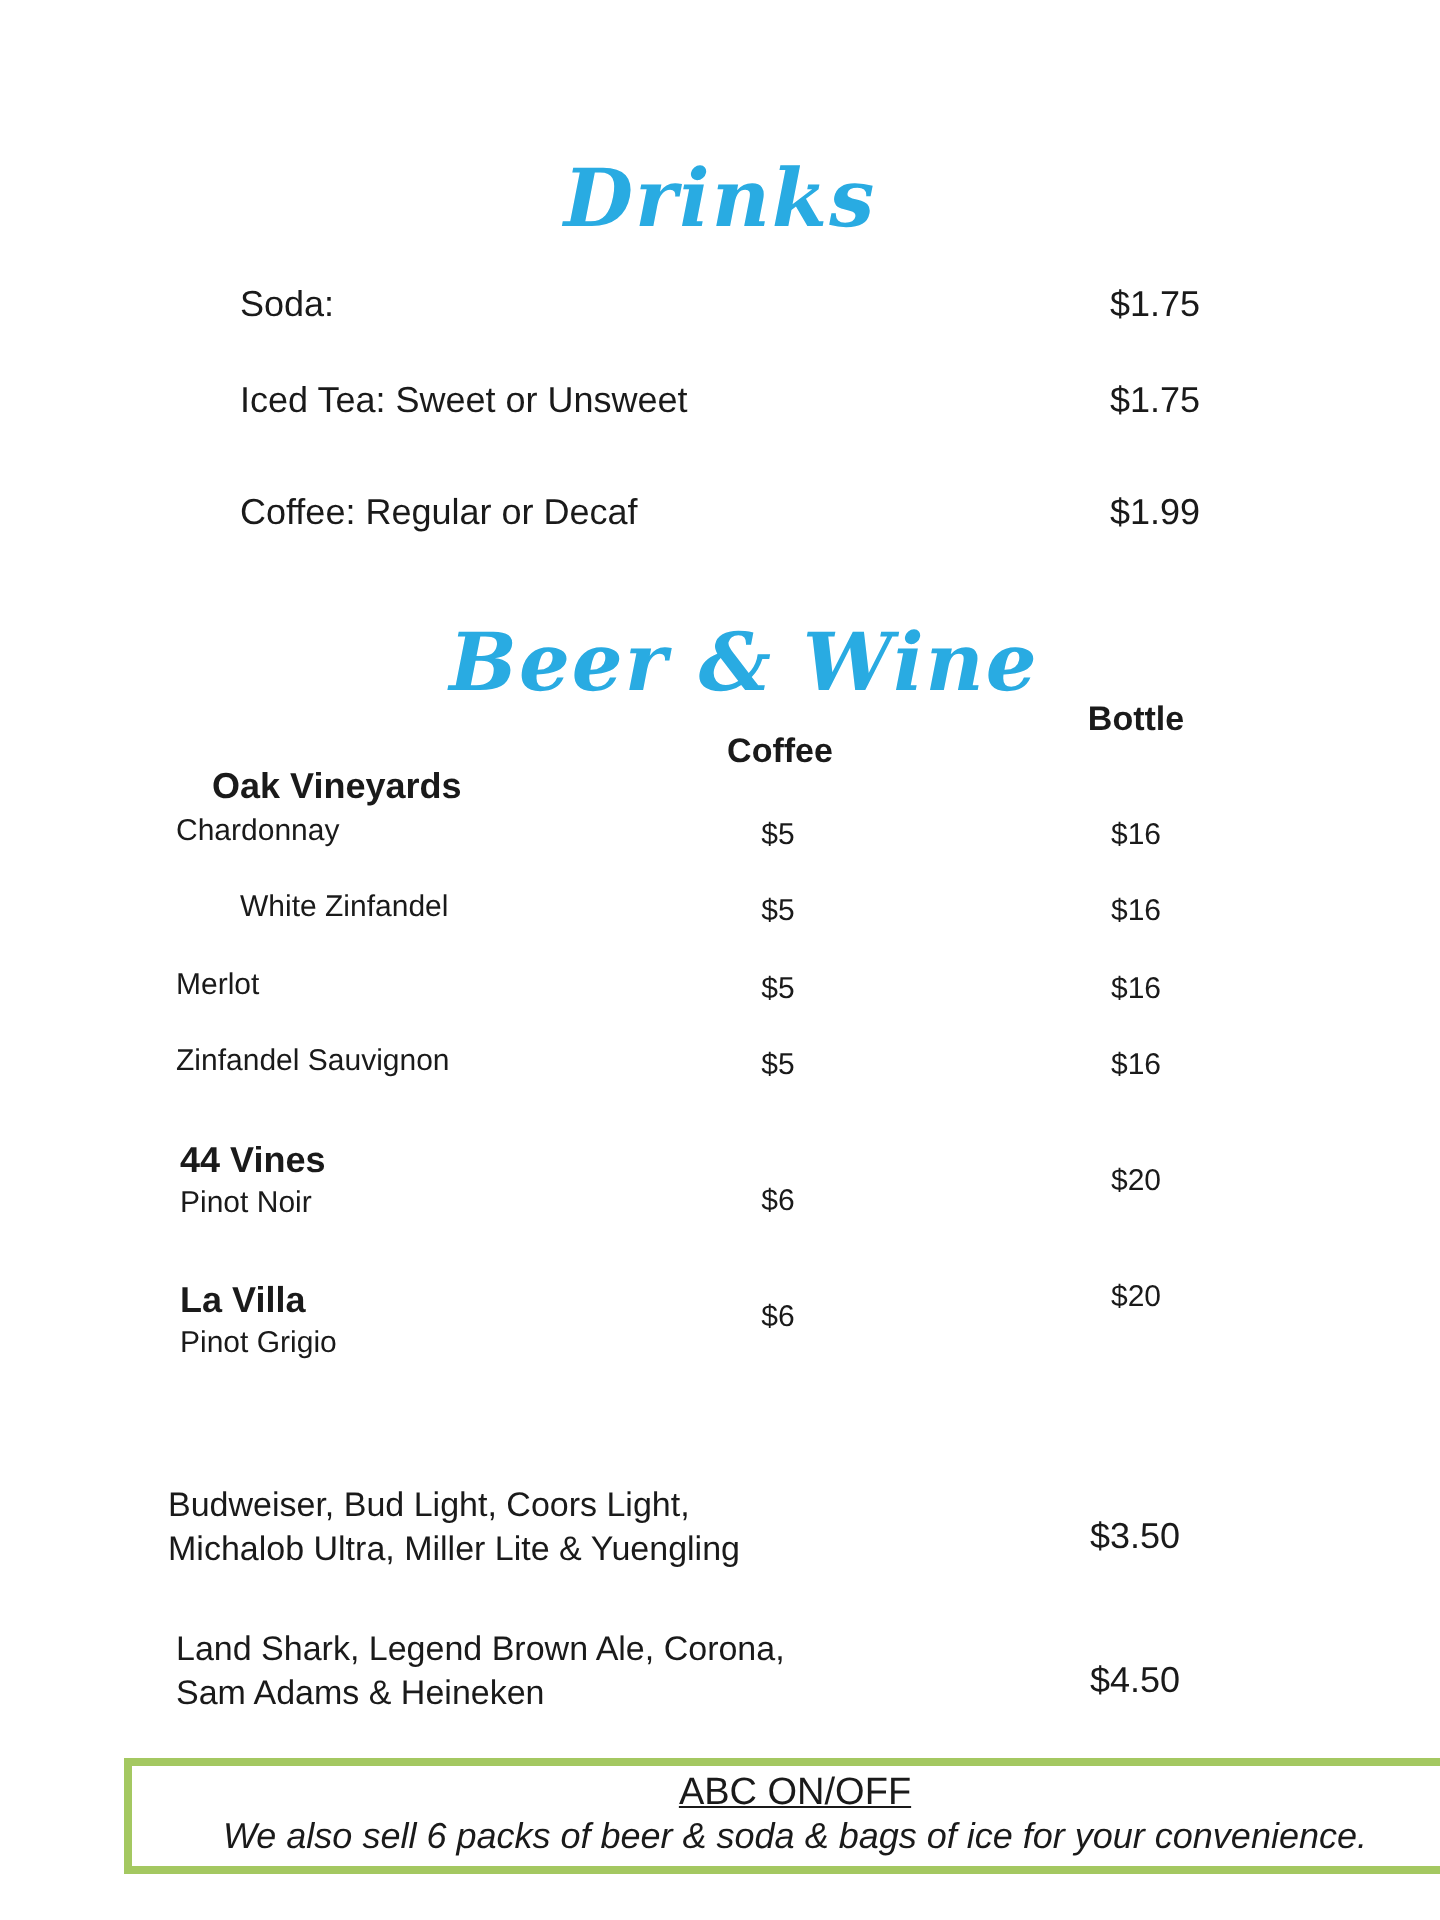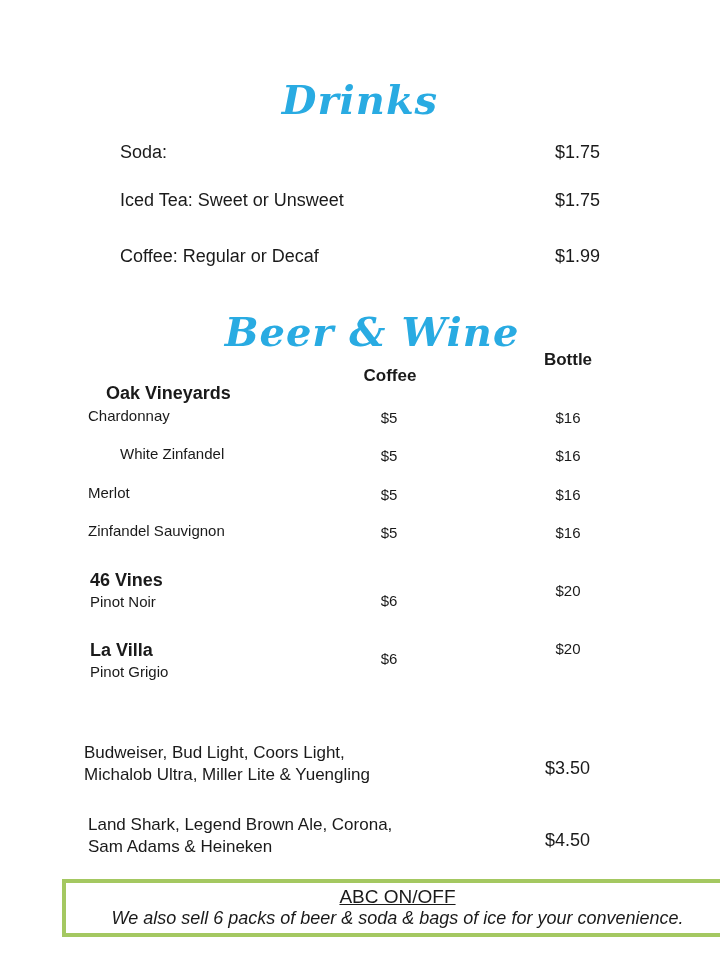--- a/index.html
+++ b/index.html
@@ -64,21 +64,21 @@
     <span class="abs wine-price" style="left:568px; top:447px;">$16</span>
 
     <span class="abs wine-label" style="left:88px; top:484px;">Merlot</span>
     <span class="abs wine-price" style="left:389px; top:486px;">$5</span>
     <span class="abs wine-price" style="left:568px; top:486px;">$16</span>
 
     <span class="abs wine-label" style="left:88px; top:522px;">Zinfandel Sauvignon</span>
     <span class="abs wine-price" style="left:389px; top:524px;">$5</span>
     <span class="abs wine-price" style="left:568px; top:524px;">$16</span>
 
-    <span class="abs winery-name" style="left:90px; top:570px;">46 Vines</span>
+    <span class="abs winery-name" style="left:90px; top:570px;">44 Vines</span>
     <span class="abs wine-label" style="left:90px; top:593px;">Pinot Noir</span>
     <span class="abs wine-price" style="left:389px; top:592px;">$6</span>
     <span class="abs wine-price" style="left:568px; top:582px;">$20</span>
 
     <span class="abs winery-name" style="left:90px; top:640px;">La Villa</span>
     <span class="abs wine-label" style="left:90px; top:663px;">Pinot Grigio</span>
     <span class="abs wine-price" style="left:389px; top:650px;">$6</span>
     <span class="abs wine-price" style="left:568px; top:640px;">$20</span>
 
     <span class="abs beer-line" style="left:84px; top:743px;">Budweiser, Bud Light, Coors Light,</span>

